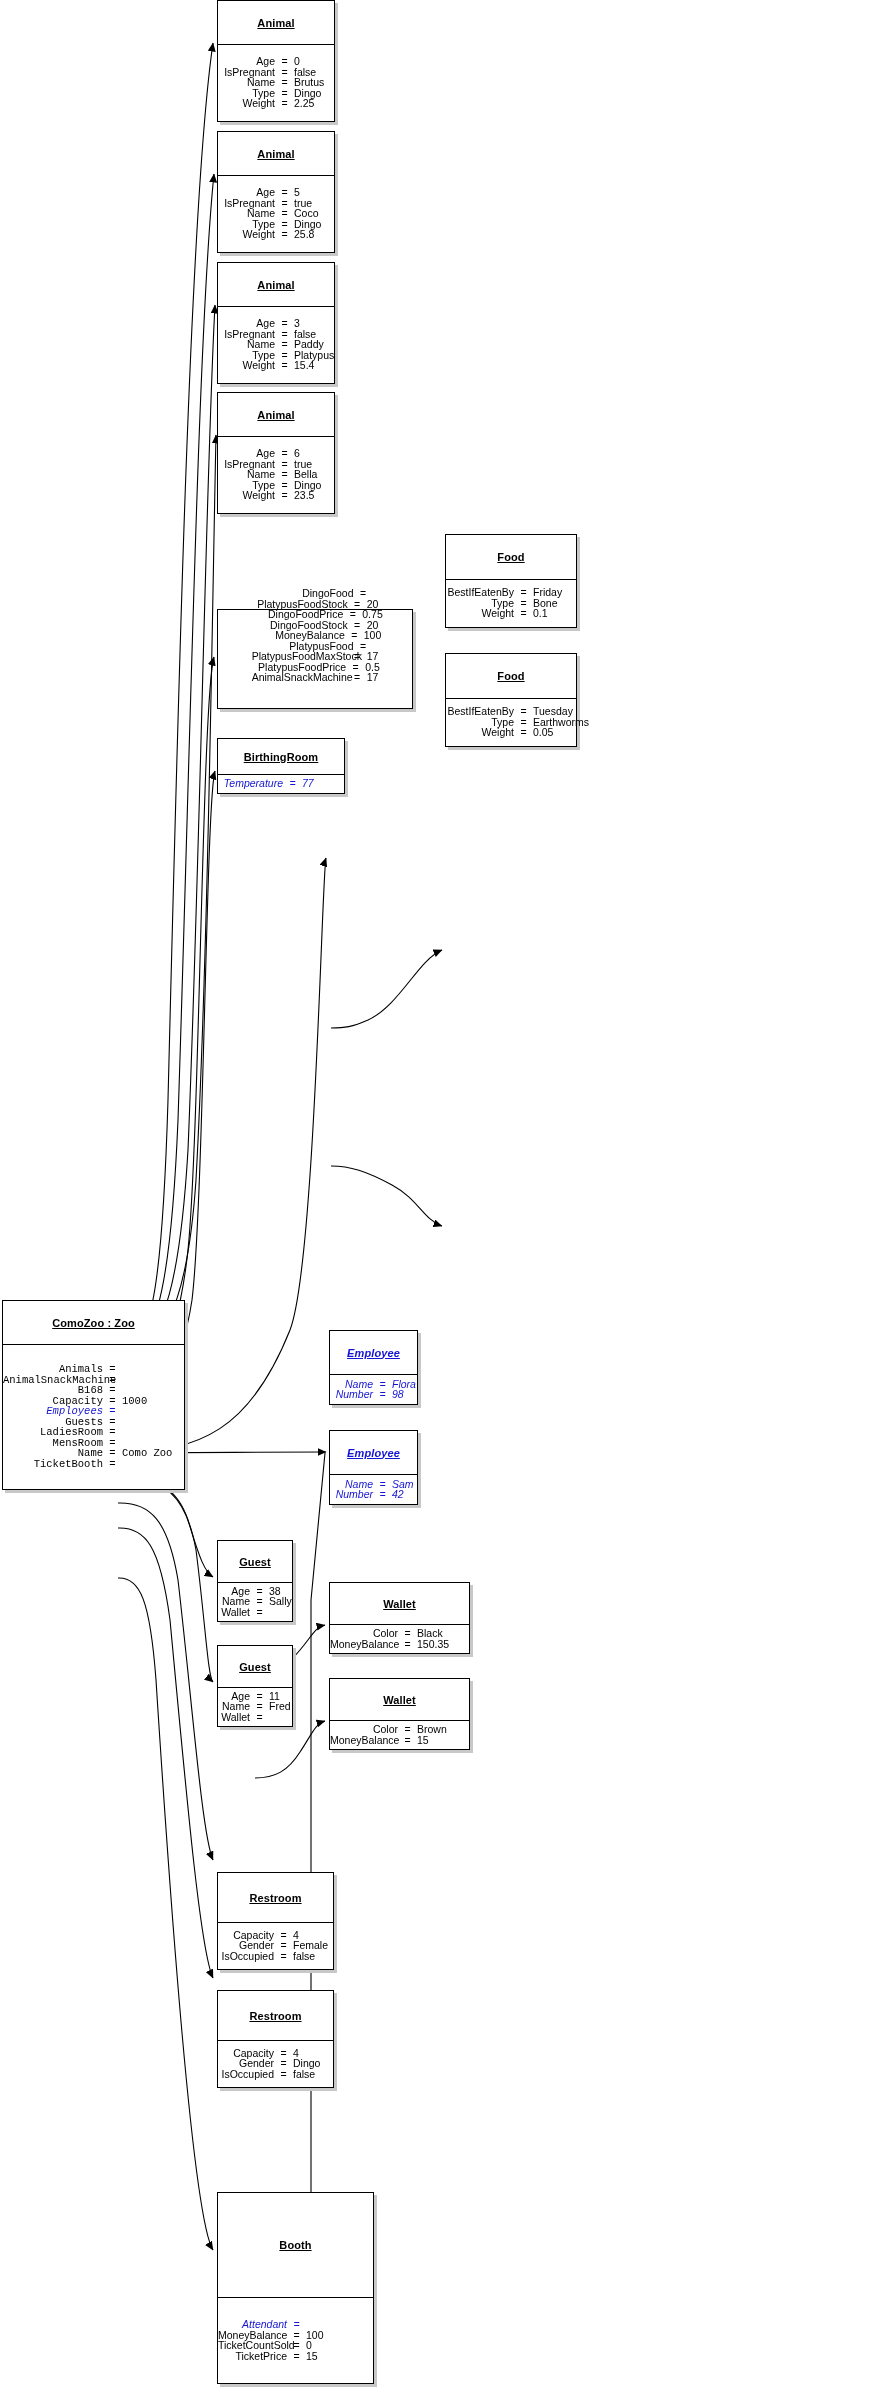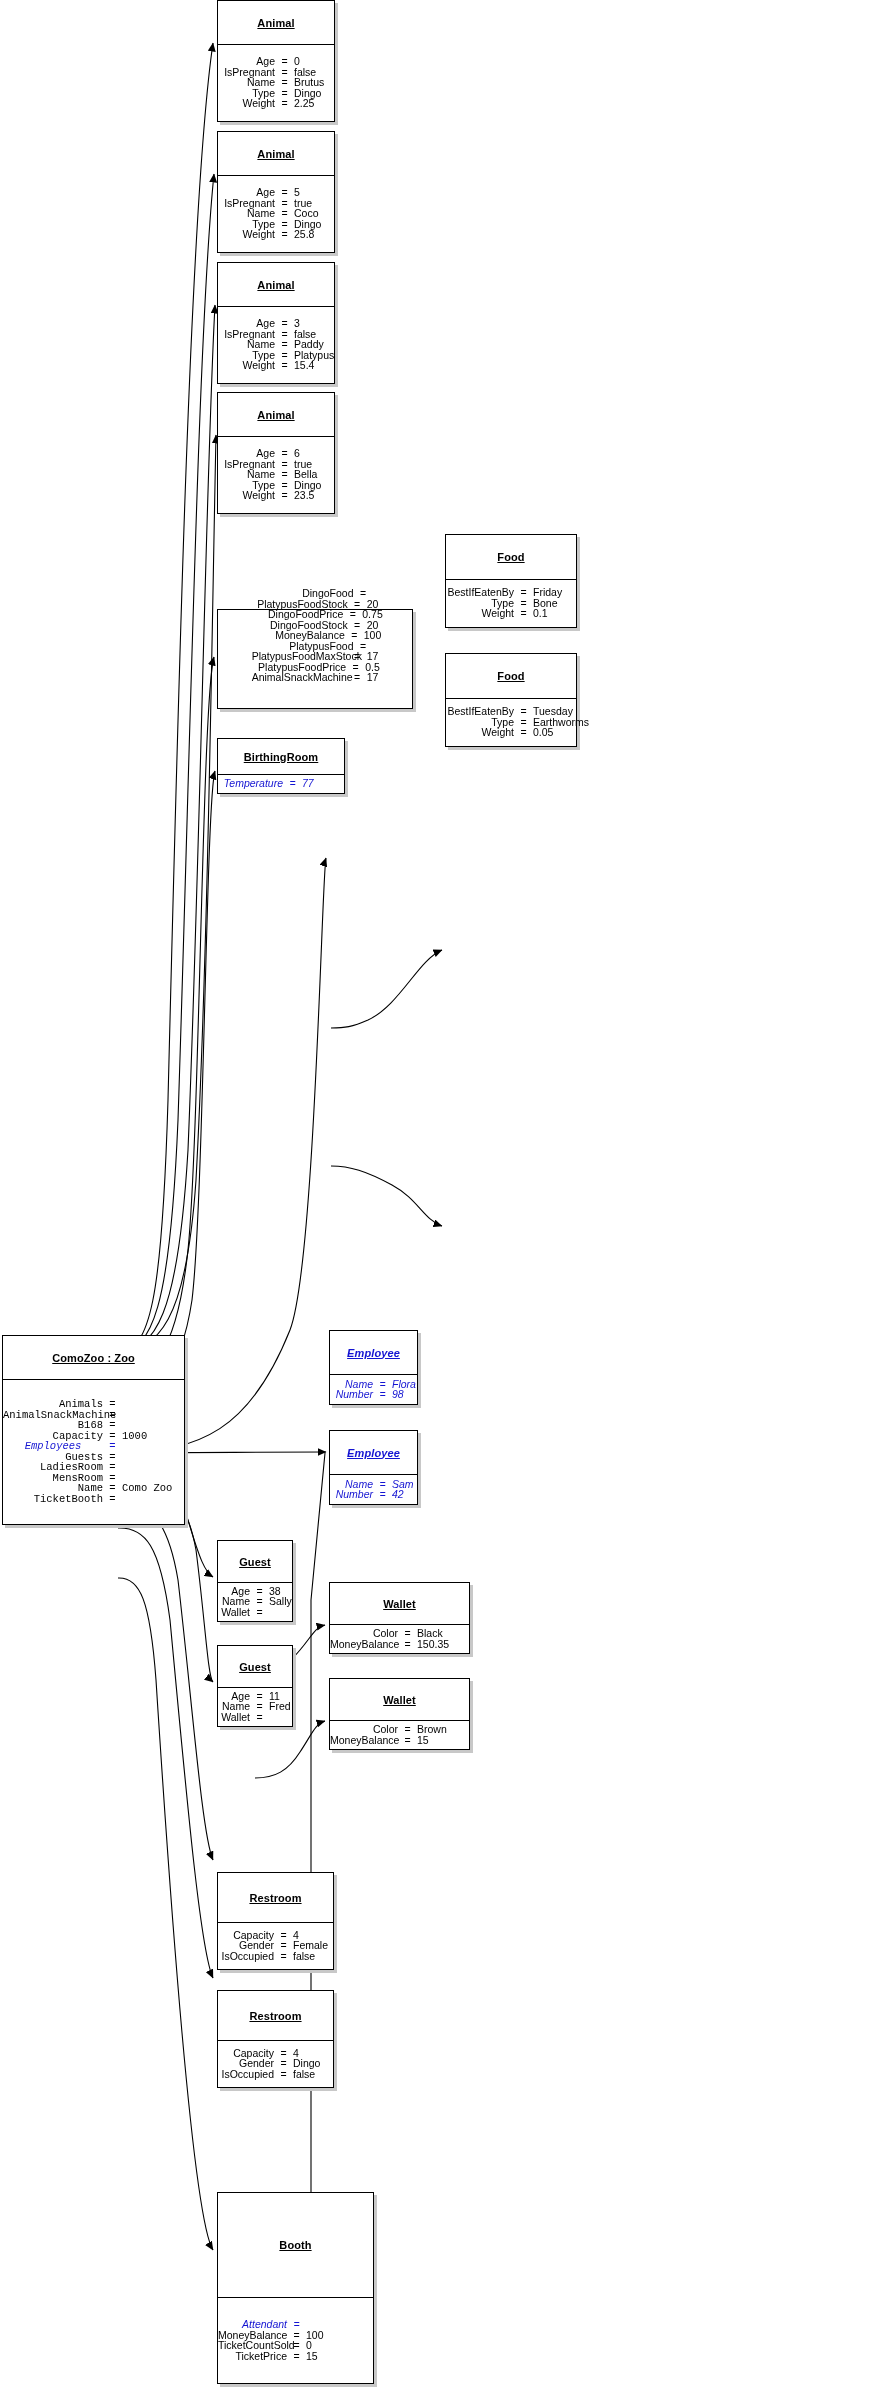--- a/index.html
+++ b/index.html
@@ -349,21 +349,21 @@
     <div class="obj-header" style="height:36px;">BirthingRoom</div>
     <div class="obj-body" style="--hh:37px; padding:2px 0;">
       <div class="attr blue">
           <span class="k" style="width:70px;">Temperature</span>
           <span class="eq">=</span>
           <span class="v">77</span>
         </div>
     </div>
   </div>
 
-  <div class="obj" style="left:2px; top:1300px; width:183px; height:190px;margin-top:35px;">
+  <div class="obj" style="left:2px; top:1300px; width:183px; height:190px;">
     <div class="obj-header" style="height:44px;">ComoZoo : Zoo</div>
     <div class="obj-body" style="--hh:45px; padding:2px 0;font-family:Liberation Mono, monospace;">
       <div class="attr link">
           <span class="k" style="width:105px;">Animals</span>
           <span class="eq">=</span>
           <span class="v"></span>
         </div>
       <div class="attr link">
           <span class="k" style="width:105px;">AnimalSnackMachine</span>
           <span class="eq">=</span>
@@ -373,21 +373,21 @@
           <span class="k" style="width:105px;">B168</span>
           <span class="eq">=</span>
           <span class="v"></span>
         </div>
       <div class="attr">
           <span class="k" style="width:105px;">Capacity</span>
           <span class="eq">=</span>
           <span class="v">1000</span>
         </div>
       <div class="attr blue link">
-          <span class="k" style="width:105px;text-align:center;">Employees</span>
+          <span class="k" style="width:105px;">Employees</span>
           <span class="eq">=</span>
           <span class="v"></span>
         </div>
       <div class="attr link">
           <span class="k" style="width:105px;">Guests</span>
           <span class="eq">=</span>
           <span class="v"></span>
         </div>
       <div class="attr link">
           <span class="k" style="width:105px;">LadiesRoom</span>

